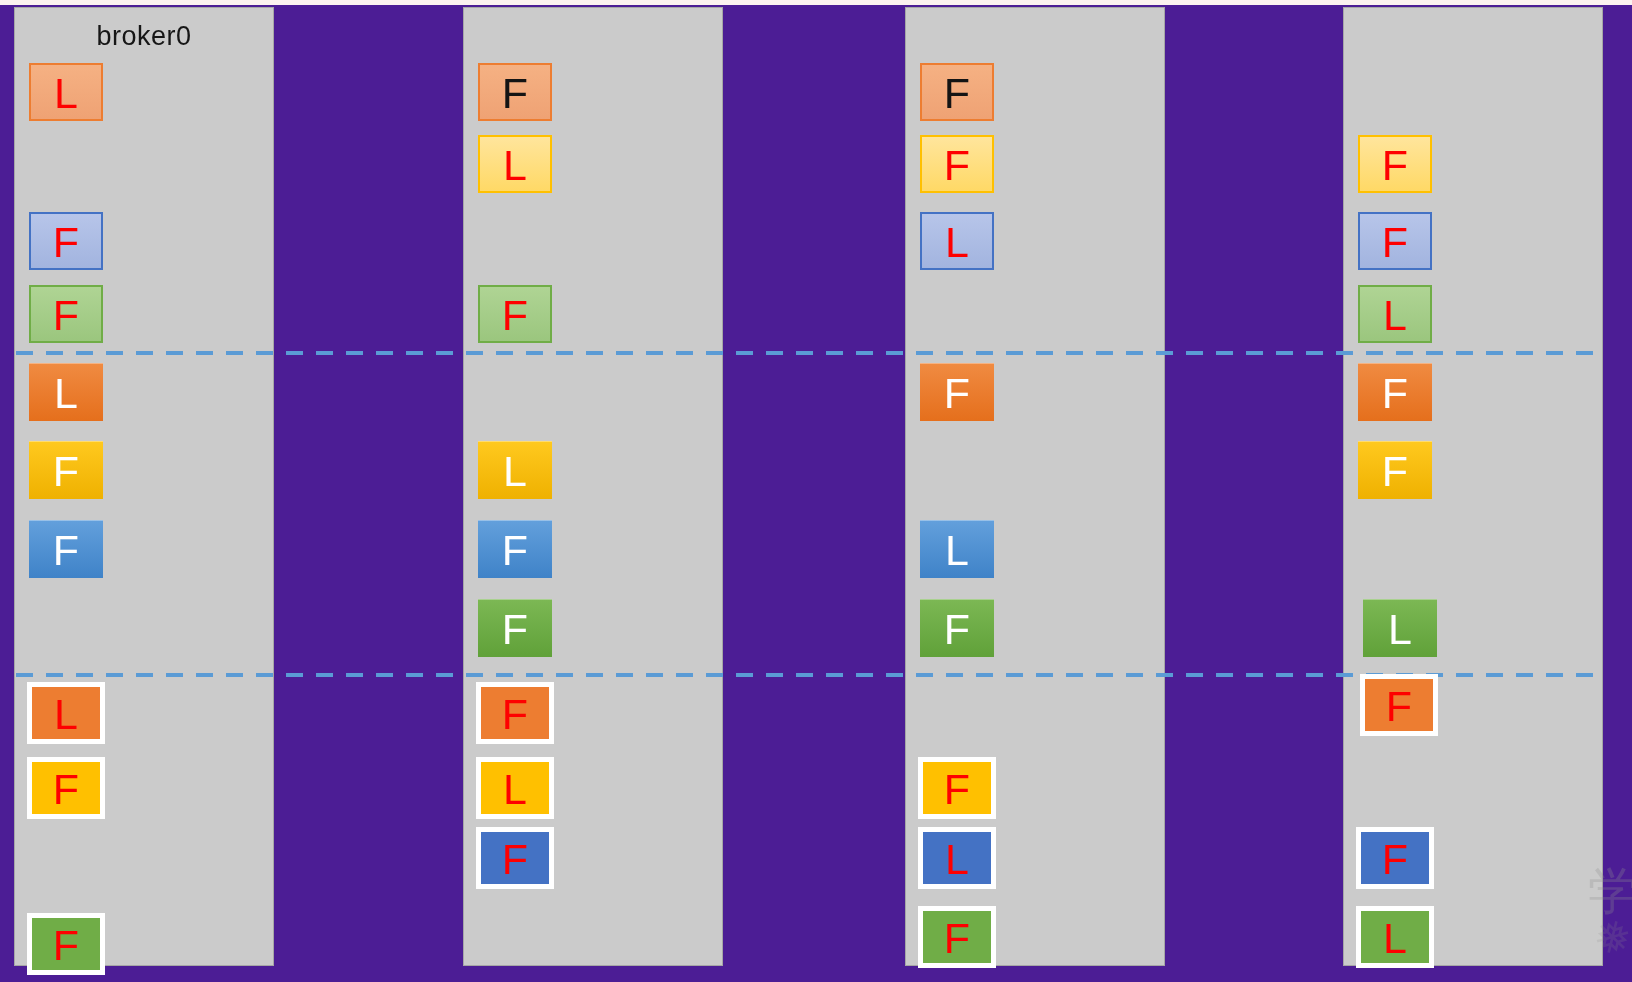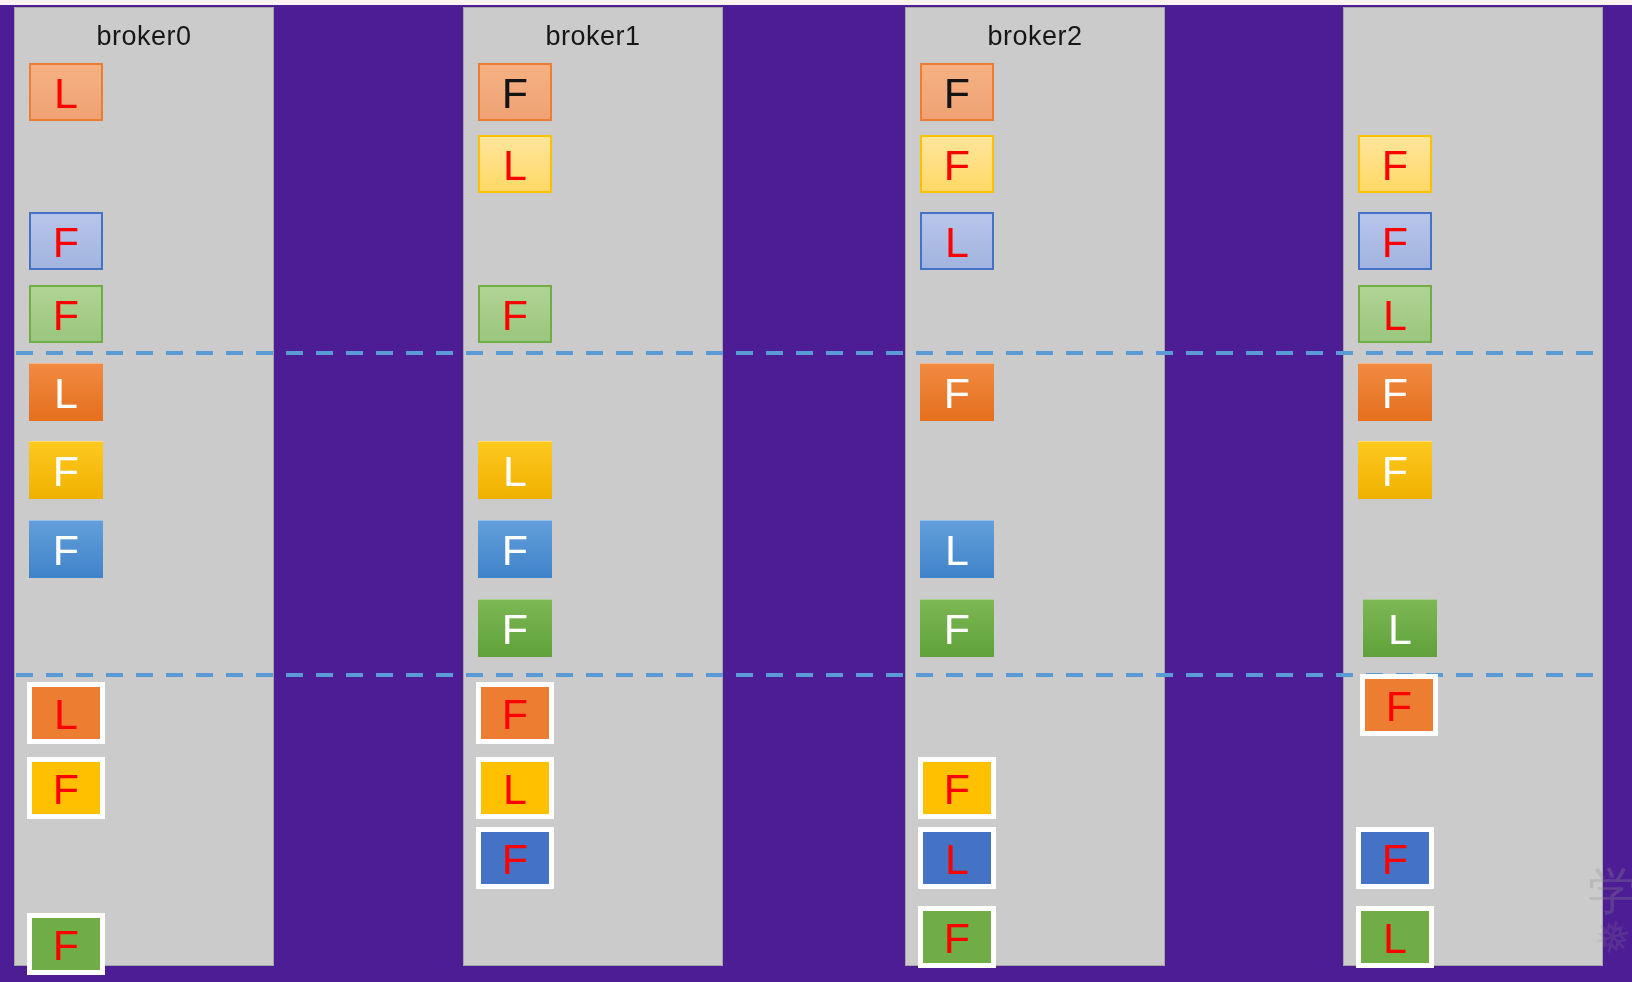--- a/index.html
+++ b/index.html
@@ -91,21 +91,20 @@
         <span style="color: rgb(254, 0, 0);">L</span>
       </div>
       <div class="box band3" style="left: 12px; top: 749px; background: rgb(255, 192, 0);">
         <span style="color: rgb(254, 0, 0);">F</span>
       </div>
       <div class="box band3" style="left: 12px; top: 905px; background: rgb(112, 173, 71);">
         <span style="color: rgb(254, 0, 0);">F</span>
       </div>
     </div>
   <div class="broker-col col-1">
-    <span class="broker-title">broker1</span>
   <div class="box band1" style="left: 14px; top: 55px; background: linear-gradient(rgb(245, 177, 131), rgb(239, 162, 116)); border-color: rgb(237, 125, 49);">
         <span style="color: rgb(20, 20, 20);">F</span>
       </div>
       <div class="box band1" style="left: 14px; top: 127px; background: linear-gradient(rgb(255, 229, 156), rgb(255, 217, 102)); border-color: rgb(255, 192, 0);">
         <span style="color: rgb(254, 0, 0);">L</span>
       </div>
       <div class="box band1" style="left: 14px; top: 277px; background: linear-gradient(rgb(175, 212, 148), rgb(155, 198, 126)); border-color: rgb(112, 173, 71);">
         <span style="color: rgb(254, 0, 0);">F</span>
       </div>
       <div class="box band2" style="left: 14px; top: 433px; background: linear-gradient(rgb(255, 201, 31), rgb(239, 177, 0));">
@@ -121,21 +120,20 @@
         <span style="color: rgb(254, 0, 0);">F</span>
       </div>
       <div class="box band3" style="left: 12px; top: 749px; background: rgb(255, 192, 0);">
         <span style="color: rgb(254, 0, 0);">L</span>
       </div>
       <div class="box band3" style="left: 12px; top: 819px; background: rgb(68, 114, 196);">
         <span style="color: rgb(254, 0, 0);">F</span>
       </div>
     </div>
   <div class="broker-col col-2">
-    <span class="broker-title">broker2</span>
   <div class="box band1" style="left: 14px; top: 55px; background: linear-gradient(rgb(245, 177, 131), rgb(239, 162, 116)); border-color: rgb(237, 125, 49);">
         <span style="color: rgb(20, 20, 20);">F</span>
       </div>
       <div class="box band1" style="left: 14px; top: 127px; background: linear-gradient(rgb(255, 229, 156), rgb(255, 217, 102)); border-color: rgb(255, 192, 0);">
         <span style="color: rgb(254, 0, 0);">F</span>
       </div>
       <div class="box band1" style="left: 14px; top: 204px; background: linear-gradient(rgb(183, 197, 233), rgb(162, 180, 223)); border-color: rgb(68, 114, 196);">
         <span style="color: rgb(254, 0, 0);">L</span>
       </div>
       <div class="box band2" style="left: 14px; top: 355px; background: linear-gradient(rgb(240, 139, 66), rgb(229, 111, 28));">

